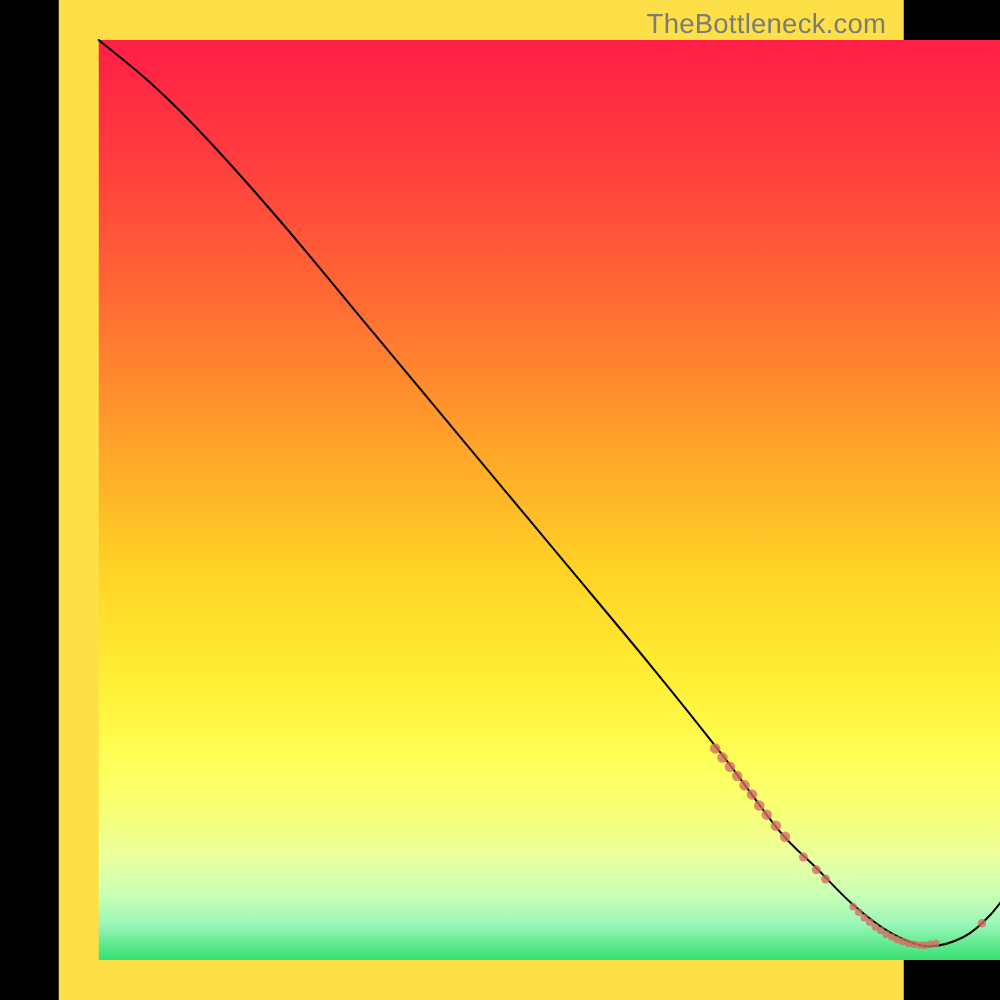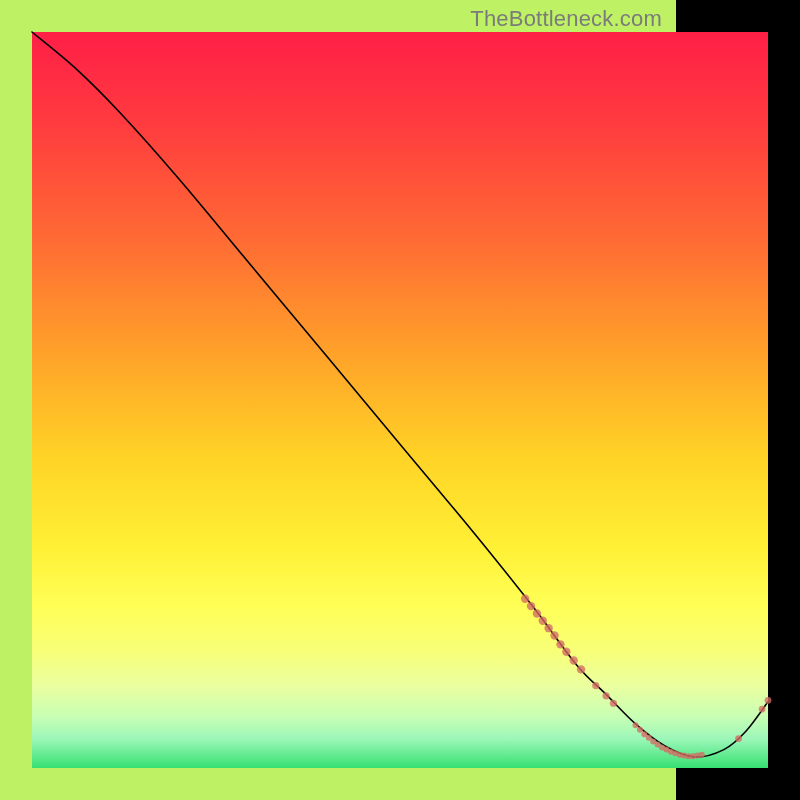--- a/index.html
+++ b/index.html
@@ -8,21 +8,22 @@
     width: 800px;
     height: 800px;
     background: #000;
     overflow: hidden;
     font-family: Arial, Helvetica, sans-serif;
   }
   .frame {
     position: relative;
     width: 676px;
     height: 800px;
-    background: #bef264;
+    background: #fde047;
+    margin-left: 47px;
   }
   .watermark {
     position: absolute;
     top: 6px;
     right: 14px;
     color: #7b7b7b;
     font-size: 22px;
     font-weight: 500;
     letter-spacing: 0.2px;
     user-select: none;

